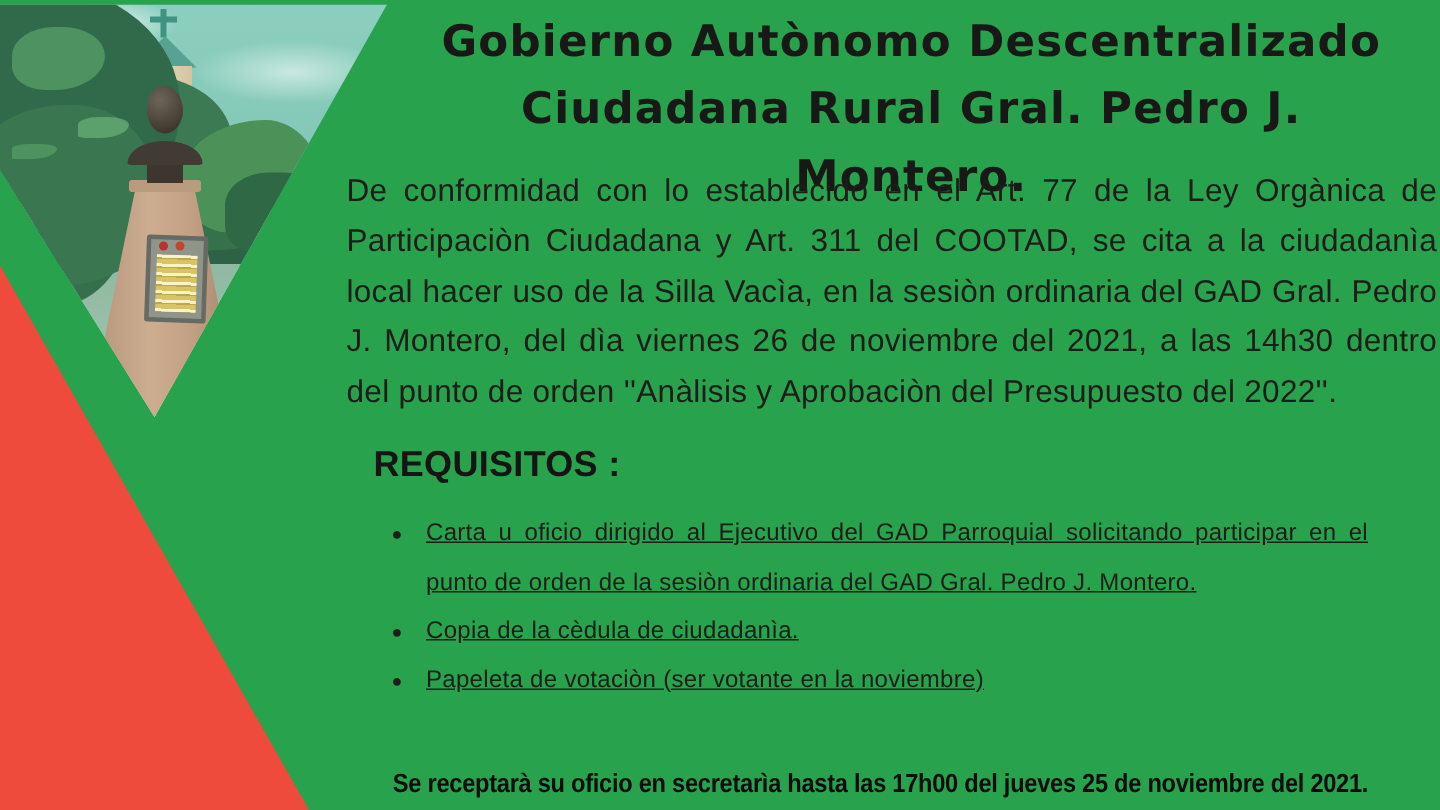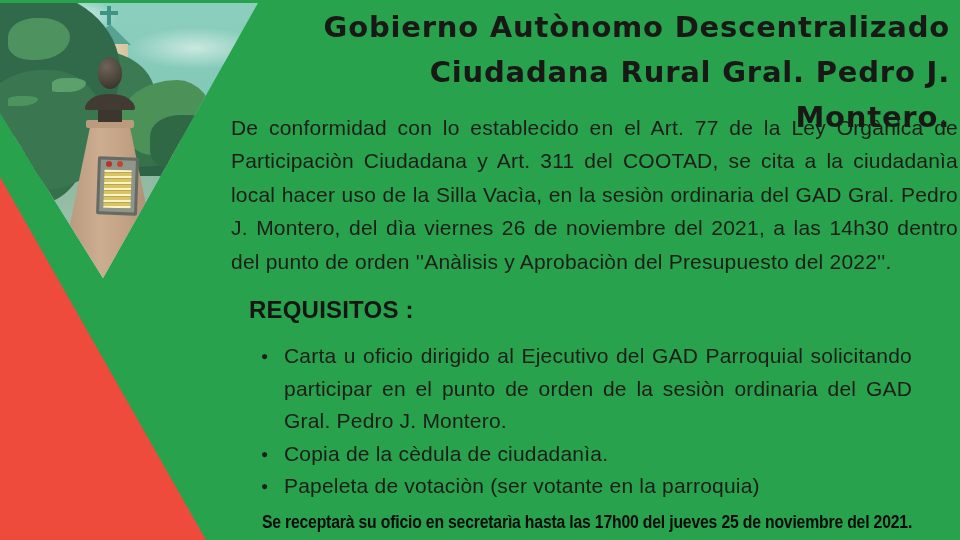--- a/index.html
+++ b/index.html
@@ -82,33 +82,33 @@
   .seal-2 { left:117px; top:161px; width:6px; height:6px; border-radius:50%; background:#c2452c; }
 
   
   .red-triangle { left:0; top:177px; width:206px; height:363px;
                   clip-path:polygon(0 0, 100% 100%, 0 100%); background:#EE4B3C; }
 
   
   .title { left:265px; right:10px; top:5px; text-align:center;
            font-family:"DejaVu Sans", sans-serif;
            font-size:29px; font-weight:600; letter-spacing:.8px; line-height:45px; color:#181816; }
-  .title div { position:static;text-align:right; }
+  .title div { position:static; }
 
   .body-par { left:215px; top:95px; width:727px; margin:16px;
               font-size:21px; line-height:33.4px; letter-spacing:.2px;
               text-align:justify; color:#1d1d1a; }
 
   .req-heading { left:249px; top:296px; margin:0;
                  font-size:24px; font-weight:700; letter-spacing:.2px; color:#151513; }
 
   .req-list { left:249px; top:340px; width:663px; margin:0; padding:0; list-style:none; }
   .req-list li { position:relative; padding-left:35px;
-                 font-size:21px; line-height:32.5px; letter-spacing:.2px;
-                 text-align:justify; color:#1d1d1a; }
+                 font-size:16px; line-height:32.5px; letter-spacing:.2px;
+                 text-align:justify; color:#1d1d1a;text-decoration:underline; }
   .req-list li::before { content:"●"; position:absolute; left:12px; top:0;
                          font-size:12px; line-height:32.5px; }
   .req-list li span { position:static; }
 
   .footer { left:587px; bottom:7px; transform:translateX(-50%) scaleX(.9);
             transform-origin:center bottom; white-space:nowrap;
             font-size:17.5px; font-weight:700; letter-spacing:-.2px; color:#0c0c0c; }
 </style>
 </head>
 <body>
@@ -166,19 +166,19 @@
   <h2 class="req-heading">REQUISITOS :</h2>
 
   <ul class="req-list">
     <li>
       <span>Carta u oficio dirigido al Ejecutivo del GAD Parroquial solicitando participar en el punto de orden de la sesiòn ordinaria del GAD Gral. Pedro J. Montero.</span>
     </li>
     <li>
       <span>Copia de la cèdula de ciudadanìa.</span>
     </li>
     <li>
-      <span>Papeleta de votaciòn (ser votante en la parroquia)</span>
+      <span>Papeleta de votaciòn (ser votante en la noviembre)</span>
     </li>
   </ul>
 
   <div class="footer">Se receptarà su oficio en secretarìa hasta las 17h00 del jueves 25 de noviembre del 2021.</div>
 
 </div>
 
 </body></html>

